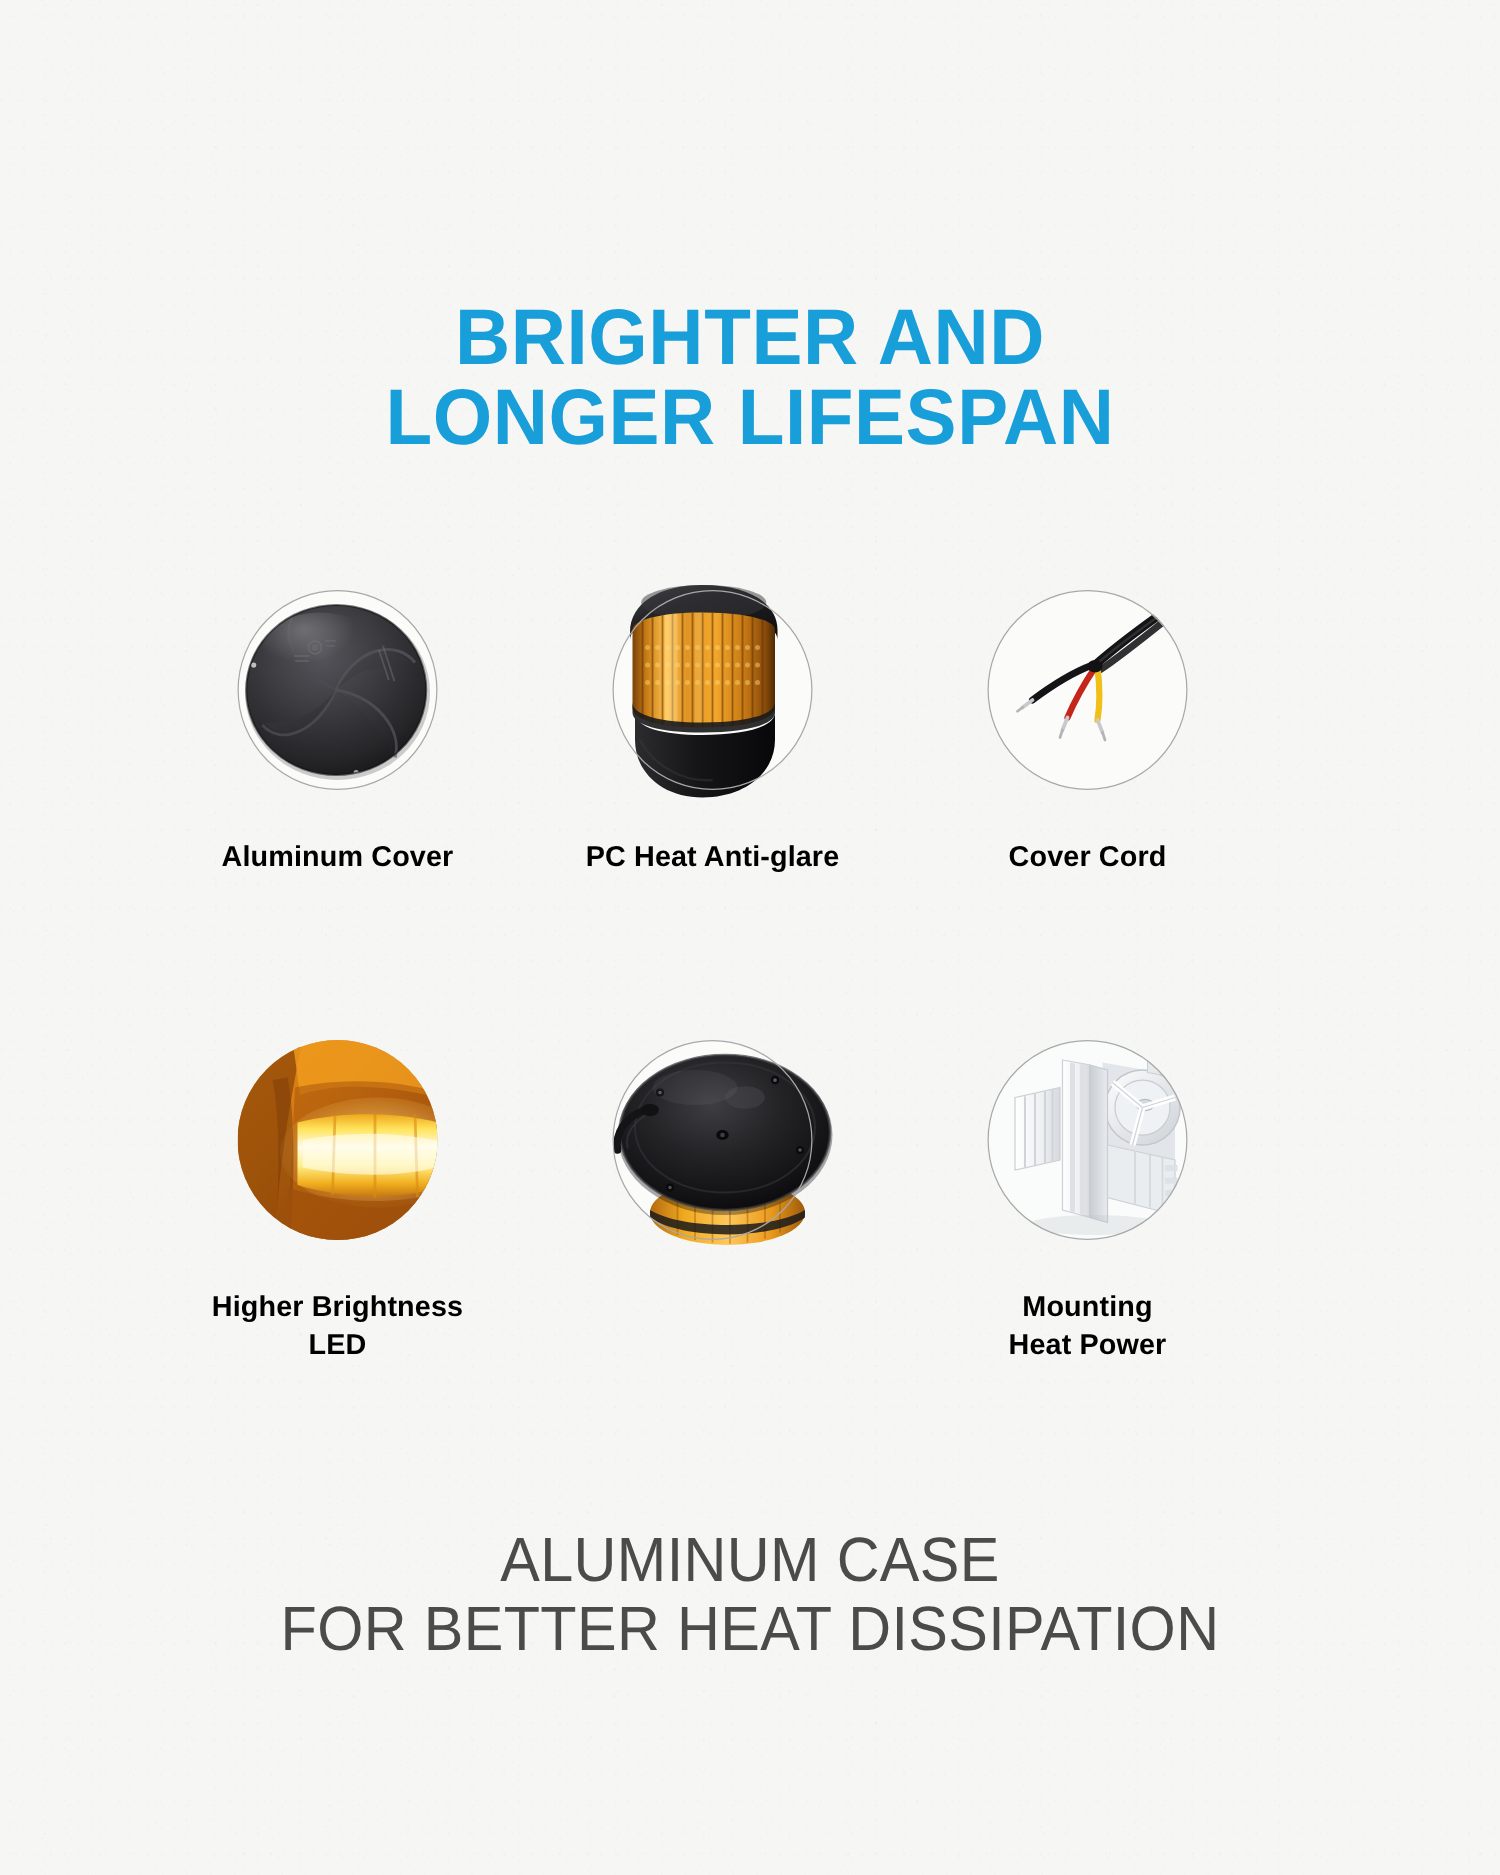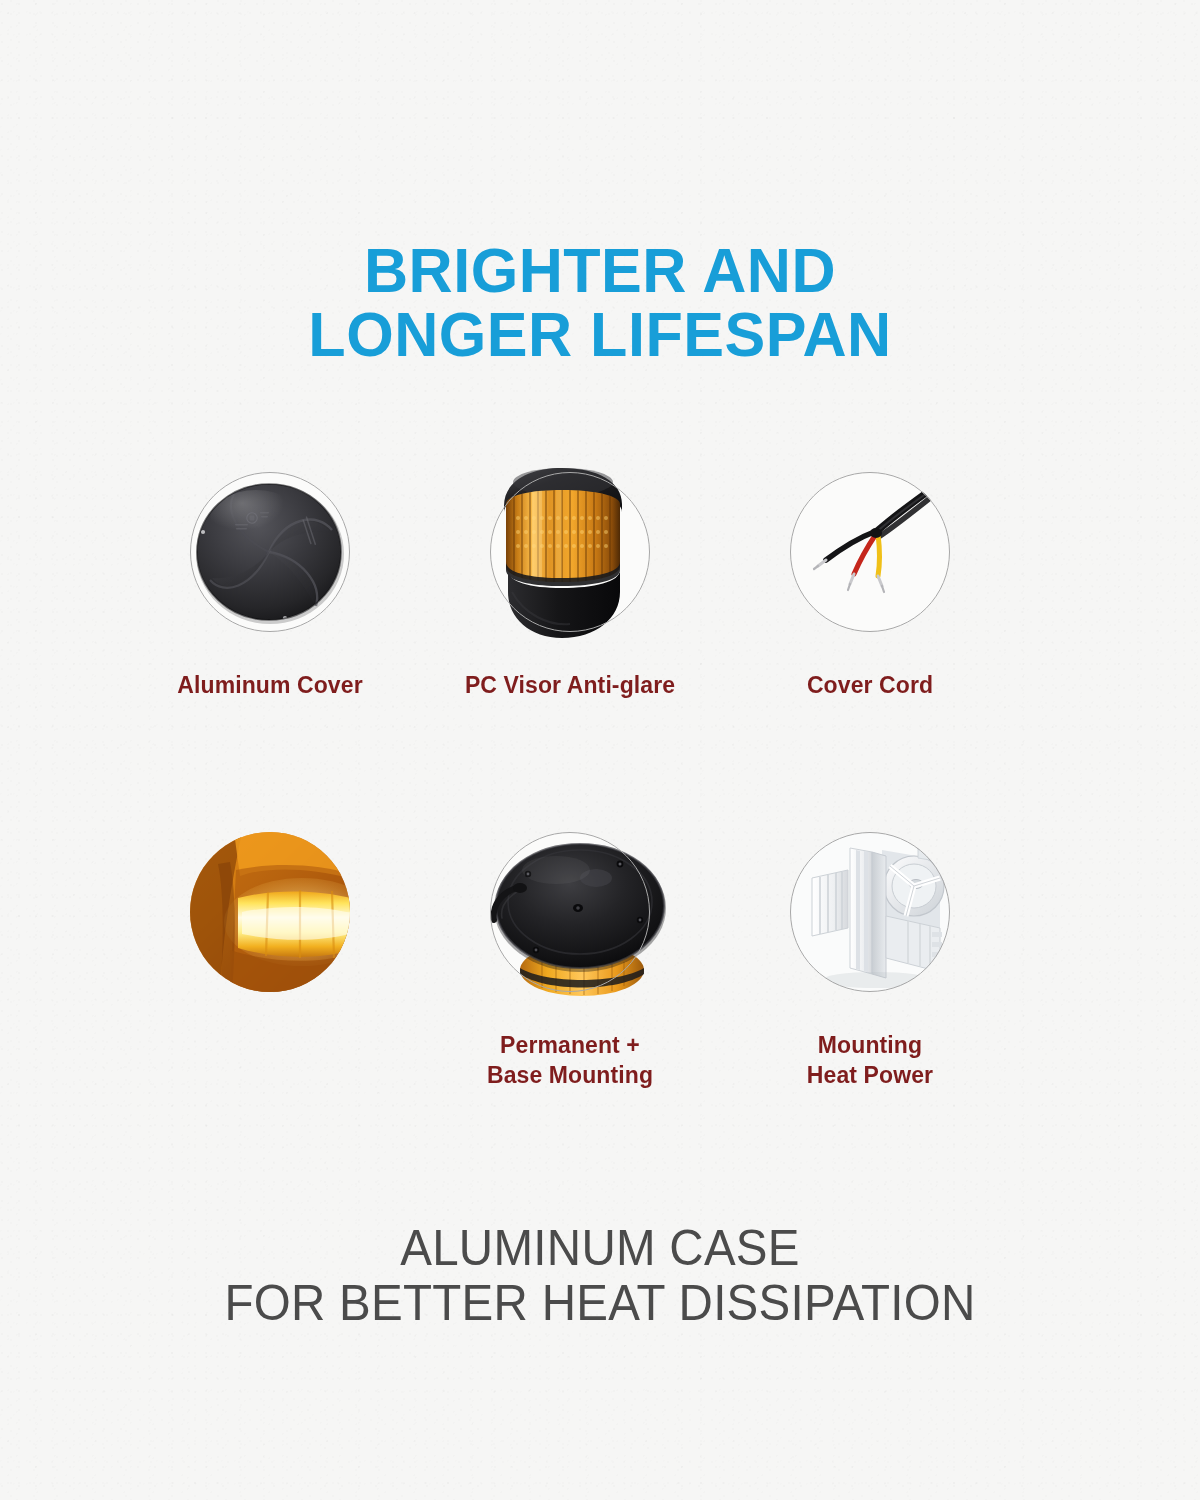--- a/index.html
+++ b/index.html
@@ -111,21 +111,21 @@
   .thumb .overflow-art {
     position: absolute;
     inset: -30px -20px;
     z-index: 2;
     pointer-events: none;
   }
 
   .feature-label {
     margin-top: 18px;
     text-align: center;
-    color: #7f1d1d;
+    color: #000000;
     font-weight: 700;
     font-size: 23px;
     line-height: 30px;
     letter-spacing: .1px;
   }
   .feature-label .lbl-line { display: block; white-space: nowrap; }
 
   
   .footer-caption {
     position: absolute;
@@ -329,21 +329,21 @@
 
                 <path d="M36 120 C 36 130 58 136 92 136 C 126 136 150 130 150 120 L 150 128 C 150 138 126 144 92 144 C 58 144 36 138 36 128 Z" fill="#1a1a1c" opacity=".9"></path>
 
                 <path d="M38 128 C 38 140 60 146 92 146 C 124 146 150 140 150 128 L 150 150 C 150 176 126 196 92 196 C 60 196 38 176 38 150 Z" fill="url(#baseGrad)"></path>
                 <path d="M42 150 C 54 172 78 184 100 182" fill="none" stroke="#3a3a3e" stroke-width="2" opacity=".45"></path>
               </svg>
             </div>
           </div>
         </div>
         <div class="feature-label">
-          <span class="lbl-line">PC Visor Anti-glare</span>
+          <span class="lbl-line">PC Heat Anti-glare</span>
         </div>
       </div>
 
       <div class="feature-cell">
         <div class="thumb-wrap">
           <div class="thumb">
             <div class="clipbox">
               <svg viewBox="0 0 160 160" width="160" height="160">
                 <rect width="160" height="160" fill="#fbfbfa"></rect>
 
@@ -424,20 +424,24 @@
                   <path d="M52 80 C 92 72 134 74 166 82 L 166 100 C 134 110 92 110 52 102 Z" fill="#fffdf0" opacity=".6"></path>
                 </g>
 
                 <path d="M40 30 C 46 60 46 110 42 160 L 30 160 C 34 110 34 60 28 32 Z" fill="#7d3c07" opacity=".5"></path>
 
                 <path d="M40 118 C 84 132 132 132 168 120 L 168 160 L 40 160 Z" fill="#9e500a" opacity=".7"></path>
               </svg>
             </div>
             <div class="ring"></div>
           </div>
+        </div>
+        <div class="feature-label">
+          <span class="lbl-line">Higher Brightness</span>
+          <span class="lbl-line">LED</span>
         </div>
       </div>
 
       <div class="feature-cell">
         <div class="thumb-wrap">
           <div class="thumb">
             <div class="clipbox">
                 <div style="position:absolute;inset:0;background:#fbfbfa;"></div>
               </div>
             <div class="ring"></div>
@@ -492,24 +496,20 @@
                 <ellipse cx="126" cy="76" rx="16" ry="9" fill="#4a4a50" opacity=".45"></ellipse>
                 <ellipse cx="86" cy="68" rx="34" ry="14" fill="#ffffff" opacity=".05"></ellipse>
 
                 <path d="M46 86 C 30 92 22 104 24 118" fill="none" stroke="#141416" stroke-width="6" stroke-linecap="round"></path>
                 <path d="M50 88 C 36 96 30 106 32 116" fill="none" stroke="#3a3a3e" stroke-width="1.6" stroke-linecap="round" opacity=".6"></path>
                 <ellipse cx="50" cy="86" rx="7" ry="5" fill="#121214"></ellipse>
               </svg>
             </div>
           </div>
         </div>
-        <div class="feature-label">
-          <span class="lbl-line">Permanent +</span>
-          <span class="lbl-line">Base Mounting</span>
-        </div>
       </div>
 
       <div class="feature-cell">
         <div class="thumb-wrap">
           <div class="thumb">
             <div class="clipbox">
               <svg viewBox="0 0 160 160" width="160" height="160">
                 <defs>
                   <linearGradient id="finFace" x1="0" y1="0" x2="1" y2="0">
                     <stop offset="0%" stop-color="#ffffff"></stop>

